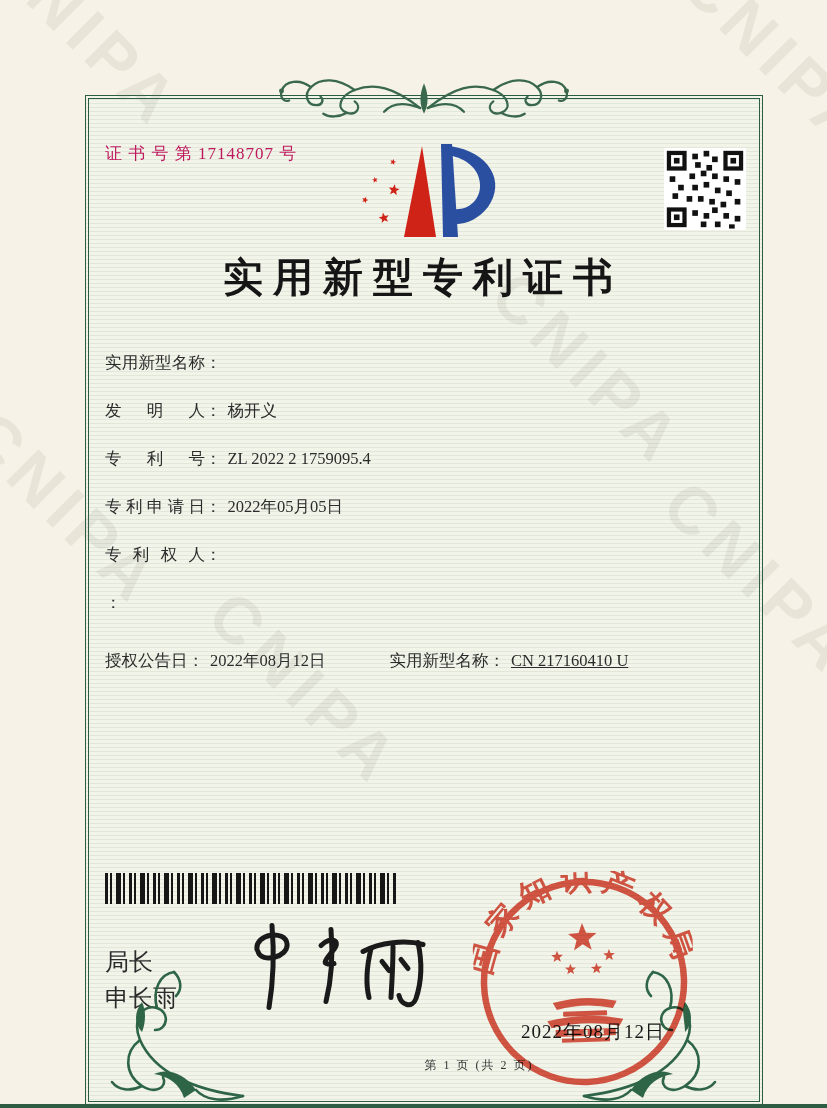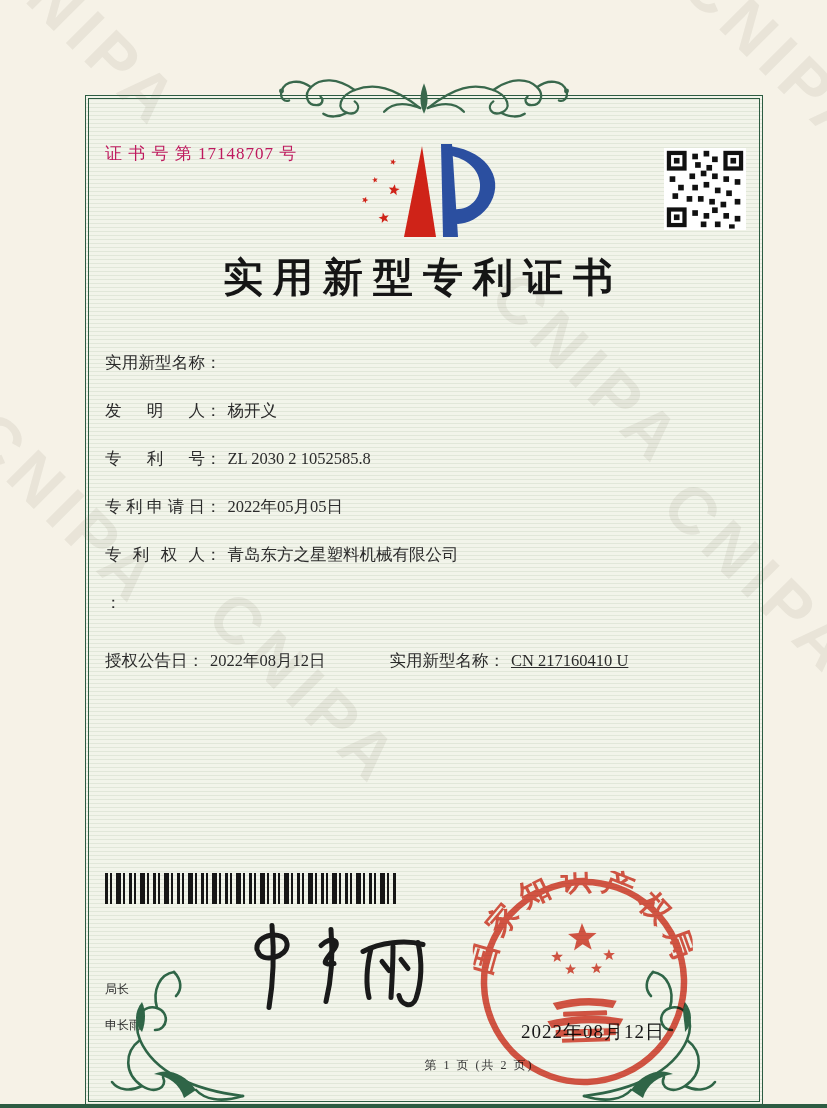--- a/index.html
+++ b/index.html
@@ -45,21 +45,21 @@
   .paras{ position:absolute; left:105px; top:684px; width:642px; font-size:16.5px; line-height:26px; text-align:justify; z-index:2;}
   .paras p{ margin:0; text-indent:2em; }
   .barcode{
     position:absolute; left:105px; top:873px; width:292px; height:31px; z-index:2;
     background:repeating-linear-gradient(90deg,
       #161616 0 3px, transparent 3px 5px,
       #161616 5px 7px, transparent 7px 11px,
       #161616 11px 16px, transparent 16px 18px,
       #161616 18px 20px, transparent 20px 24px);
   }
-  .sig-block{ position:absolute; left:105px; top:971px; font-size:12px; line-height:36px; z-index:2;}
+  .sig-block{ position:absolute; left:105px; top:944px; font-size:24px; line-height:36px; z-index:2;}
   .signature{ position:absolute; left:235px; top:918px; width:200px; height:98px; z-index:3;}
   .seal{ position:absolute; left:474px; top:872px; width:220px; height:220px; z-index:5;
          mix-blend-mode:multiply; opacity:.92; transform:rotate(-2deg);}
   .seal-date{ position:absolute; left:521px; top:1019px; font-size:19px; letter-spacing:1px;
               color:#161616; z-index:4; white-space:nowrap;}
   .footer{ position:absolute; left:85px; top:1057px; width:788px; text-align:center;
            font-size:12px; letter-spacing:2px; color:#333; z-index:2;}
   .ornament-top{ position:absolute; left:234px; top:56px; width:380px; height:68px; z-index:3;}
   .corner-bl{ position:absolute; left:58px; top:968px; width:205px; height:138px; z-index:3;}
   .corner-br{ position:absolute; left:564px; top:968px; width:205px; height:138px; z-index:3; transform:scaleX(-1);}
@@ -194,31 +194,30 @@
         <span class="fcolon">：</span>
     </div>
     <div class="frow">
       <span class="flabel">发明人</span>
         <span class="fcolon">：</span>
       <span class="fvalue">杨开义</span>
     </div>
     <div class="frow">
       <span class="flabel">专利号</span>
         <span class="fcolon">：</span>
-      <span class="fvalue">ZL 2030 2 1052585.8</span>
+      <span class="fvalue">ZL 2022 2 1759095.4</span>
     </div>
     <div class="frow">
       <span class="flabel">专利申请日</span>
         <span class="fcolon">：</span>
       <span class="fvalue">2022年05月05日</span>
     </div>
     <div class="frow">
       <span class="flabel">专利权人</span>
         <span class="fcolon">：</span>
-      <span class="fvalue">青岛东方之星塑料机械有限公司</span>
     </div>
     <div class="frow">
         <span class="fcolon">：</span>
     </div>
   </div>
 
   <div class="grant-row">
     <div class="grant-left">
       <span>授权公告日</span>
         <span>：</span>

